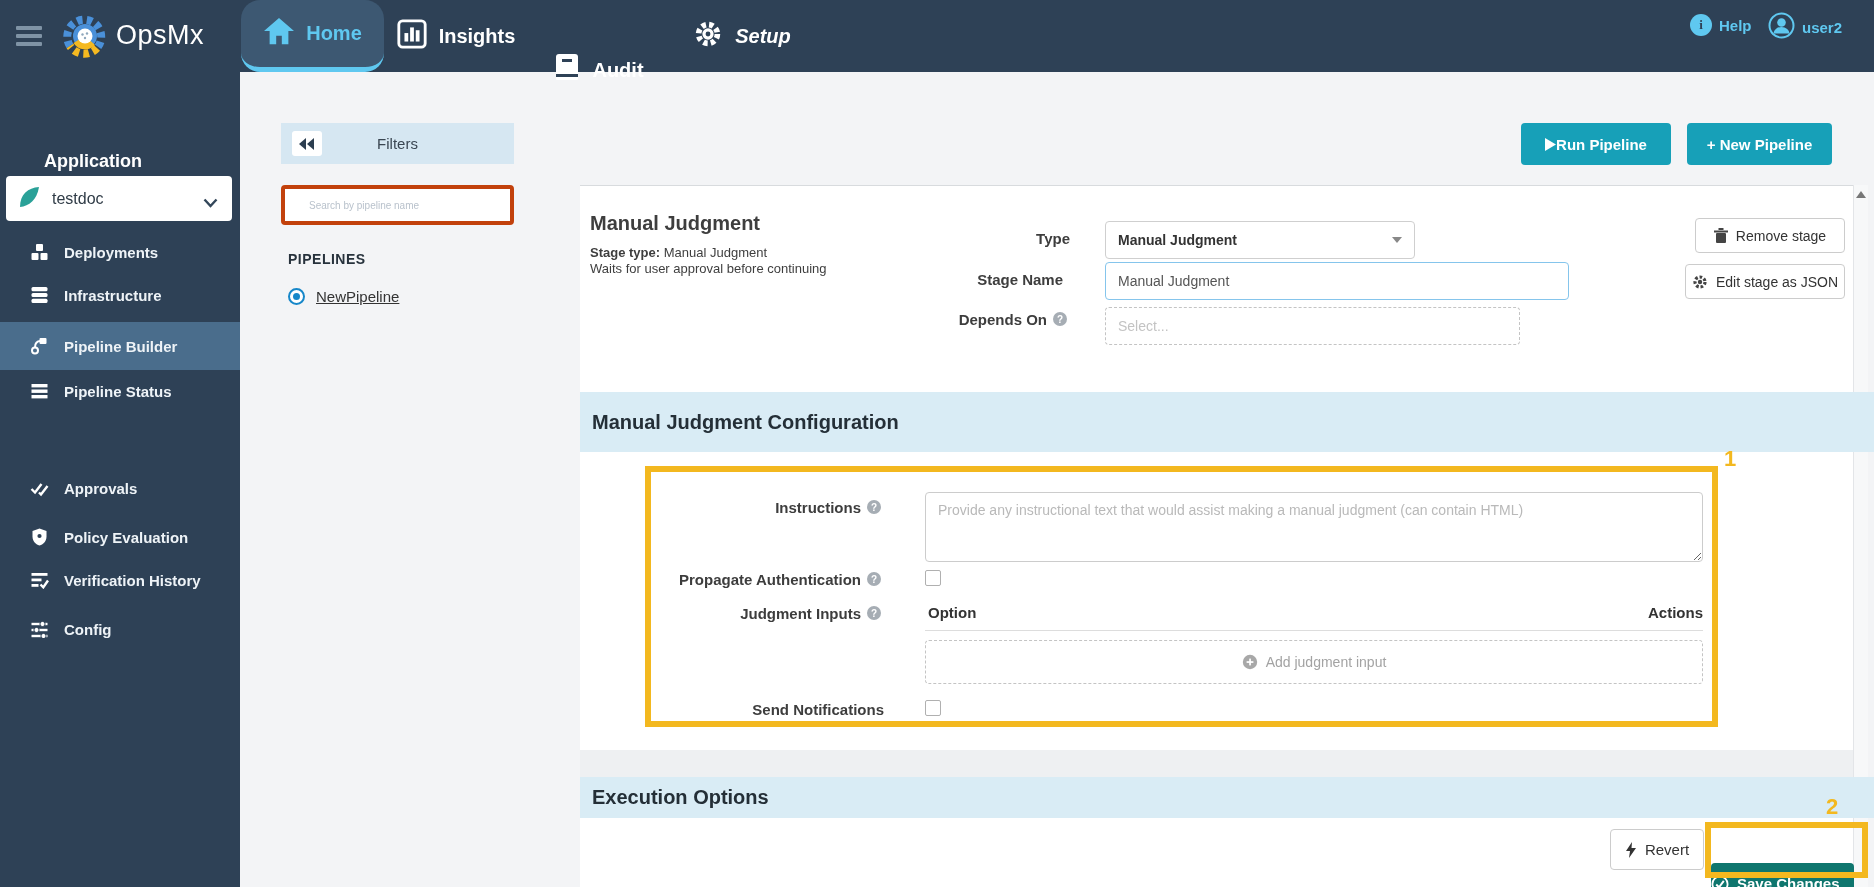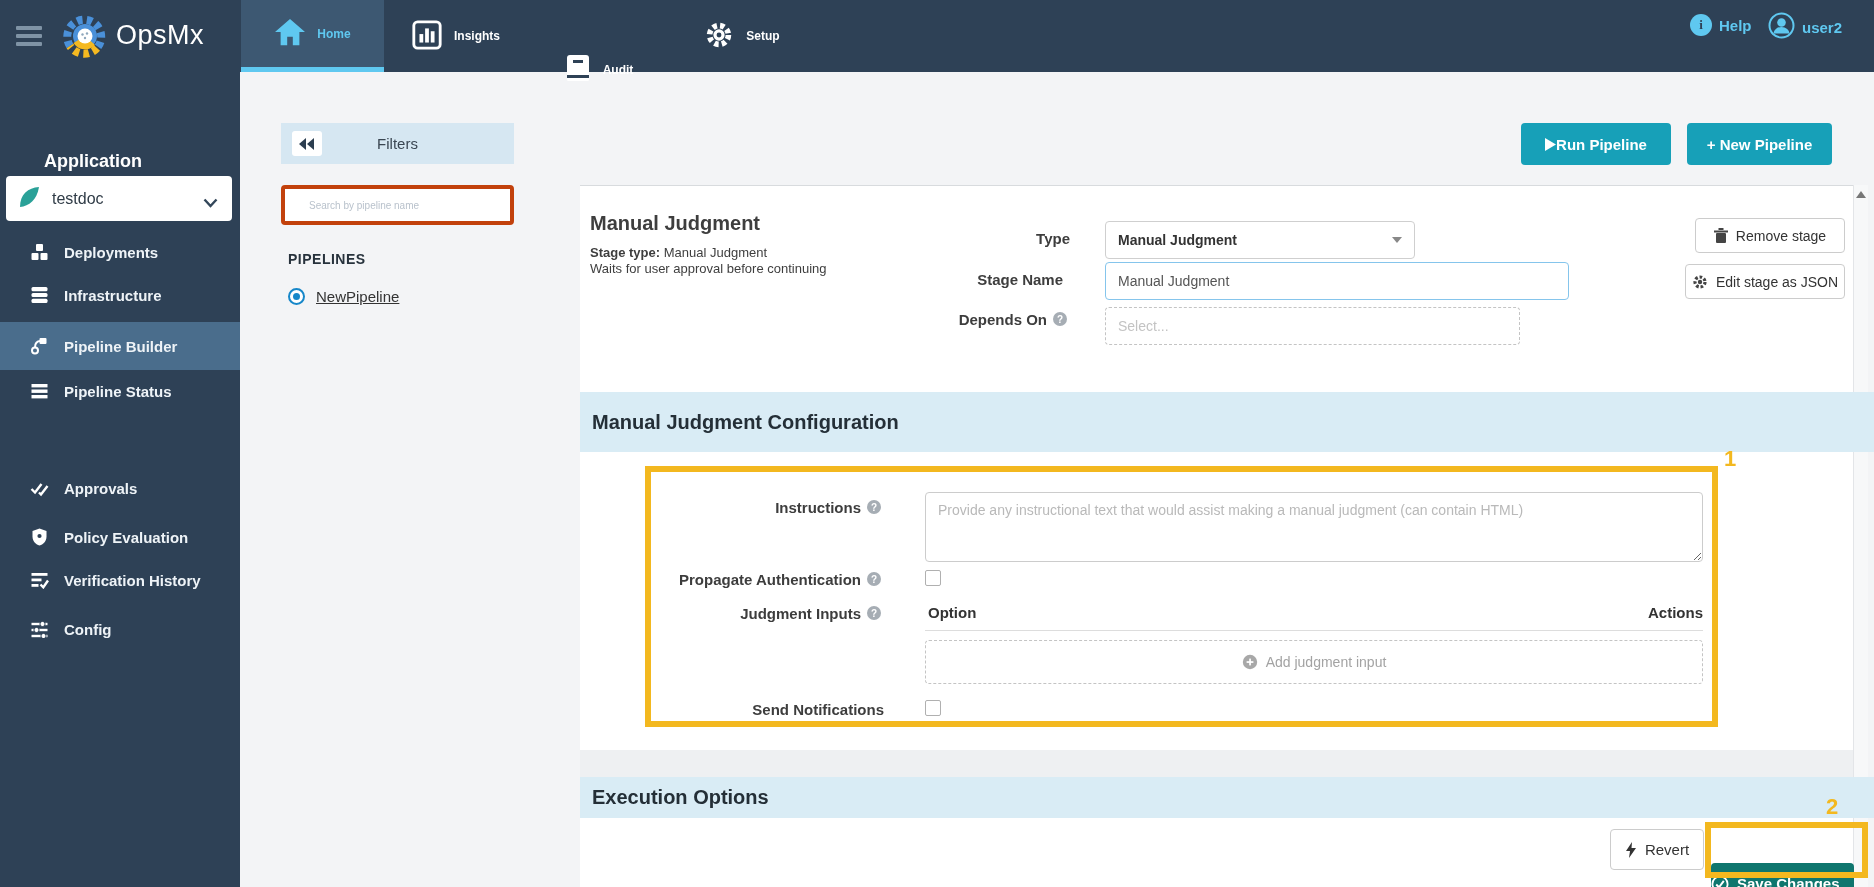--- a/index.html
+++ b/index.html
@@ -7,21 +7,21 @@
         font-family:"Liberation Sans",sans-serif;color:#333;}
   .abs{position:absolute;}
 
   
   .topbar{left:0;top:0;width:1874px;height:72px;background:#2e4156;z-index:5;}
   .hamburger{left:16px;top:26px;width:26px;height:20px;cursor:pointer;}
   .hamburger span{display:block;height:4px;margin-bottom:4px;background:#7f93a5;border-radius:1px;}
   .logo{left:62px;top:13px;width:46px;height:46px;}
   .brand{left:116px;top:20px;font-size:27px;color:#fff;font-weight:500;letter-spacing:.5px;}
   .tab{top:0;width:143px;height:72px;display:flex;align-items:center;justify-content:center;gap:11px;
-       color:#fff;font-size:12px;font-weight:600;cursor:pointer;box-sizing:border-box;}
+       color:#fff;font-size:20px;font-weight:600;cursor:pointer;box-sizing:border-box;border-radius:19px;}
   .tab.active{background:#3d5872;border-bottom:5px solid #5fc8f0;color:#5fc8f0;}
   .topbar-right{display:flex;align-items:center;gap:7px;color:#5fc8f0;font-size:15px;font-weight:600;cursor:pointer;}
   .help-badge{width:22px;height:22px;border-radius:50%;background:#5fc8f0;color:#2e4156;display:flex;
               align-items:center;justify-content:center;font-size:13px;font-weight:700;font-family:"Liberation Serif",serif;}
 
   
   .sidebar{left:0;top:72px;width:240px;height:815px;background:#2e4156;z-index:4;}
   .app-label{left:44px;top:79px;font-size:18px;color:#fff;font-weight:600;}
   .app-select{left:6px;top:104px;width:226px;height:45px;background:#fff;border-radius:4px;display:flex;
               align-items:center;padding-left:10px;box-sizing:border-box;cursor:pointer;}
@@ -143,21 +143,21 @@
       <span>
         <svg width="28" height="32" viewBox="0 0 28 32">
             <rect x="3" y="2" width="22" height="26" rx="3" fill="#fff"></rect>
             <rect x="9" y="7" width="10" height="3" fill="#2e4156"></rect>
             <rect x="3" y="22" width="22" height="3" fill="#2e4156"></rect>
             <rect x="3" y="25" width="22" height="3" rx="1.5" fill="#fff"></rect>
           </svg>
       </span>
       <span>Audit</span>
     </div>
-    <div class="abs tab" style="left:670px;">
+    <div class="abs tab" style="left:670px;font-style:italic;">
       <span>
         <svg width="32" height="32" viewBox="0 0 34 34">
             <circle cx="17" cy="17" r="10" fill="none" stroke="#fff" stroke-width="6" stroke-dasharray="4.6 3.4"></circle>
             <circle cx="17" cy="17" r="6" fill="#fff"></circle>
             <circle cx="17" cy="17" r="2.6" fill="#2e4156"></circle>
           </svg>
       </span>
       <span>Setup</span>
     </div>
 

